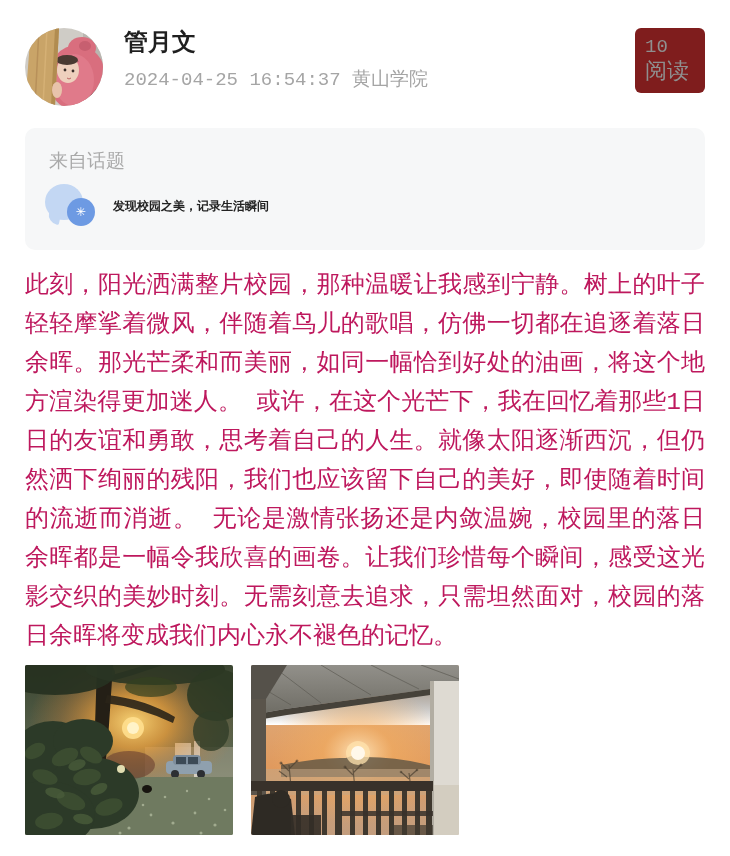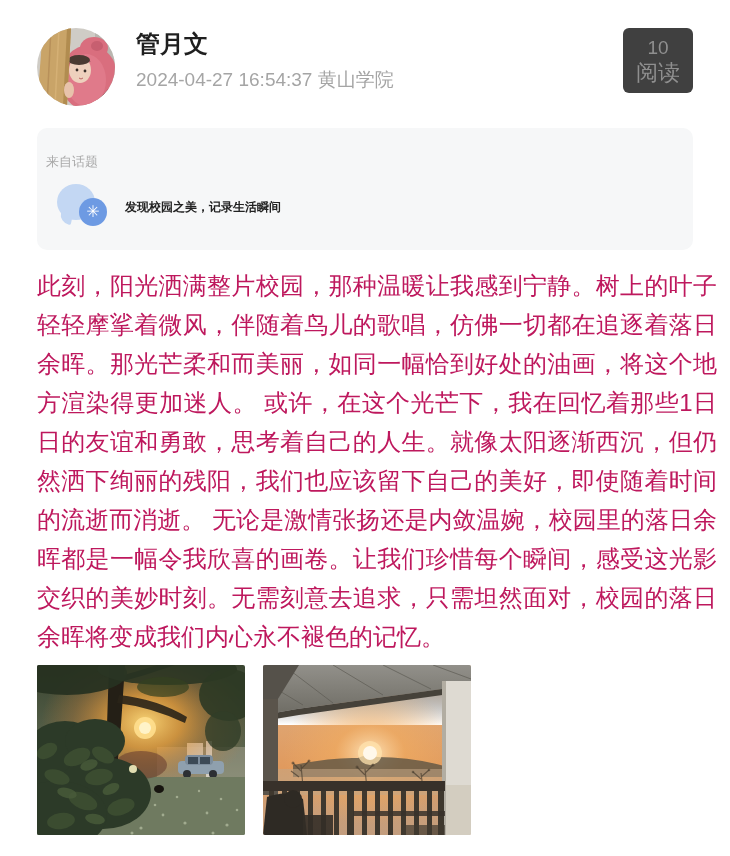--- a/index.html
+++ b/index.html
@@ -1,35 +1,35 @@
 <!DOCTYPE html>
 <html><head>
 <meta charset="utf-8">
 <style>
   * { margin:0; padding:0; box-sizing:border-box; }
   html,body { width:730px; height:856px; background:#ffffff; overflow:hidden;
     font-family:"Liberation Sans","DejaVu Sans",sans-serif; }
-  .page { width:730px; height:698px; padding:0 37px; }
+  .page { width:730px; height:698px; padding:0 25px;font-family:Liberation Mono, monospace; }
 
   
   .header { display:flex; align-items:flex-start; padding-top:28px; }
   .avatar { width:78px; height:78px; border-radius:50%; overflow:hidden; flex:0 0 78px; }
   .avatar svg { display:block; }
   .author-info { margin-left:21px; padding-top:2px; }
   .author-name { font-size:24px; font-weight:700; color:#1f1f1f; line-height:28px; }
   .author-meta { margin-top:11px; font-size:19px; color:#a5a5a5; line-height:22px; }
-  .read-badge { margin-left:auto; min-width:70px; background:#404040; border-radius:6px;
-    text-align:center; padding:7px 10px 8px; color:#8f8f8f; }
+  .read-badge { margin-left:auto; min-width:70px; background:#7f1d1d; border-radius:6px;
+    padding:7px 10px 8px; color:#8f8f8f; }
   .read-count { font-size:19px; line-height:25px; }
   .read-label { font-size:22px; line-height:25px; }
 
   
   .topic-card { margin-top:22px; background:#f6f7f8; border-radius:10px;
     padding:23px 20px 20px 9px; }
-  .topic-source { font-size:13px; color:#a9a9a9; line-height:22px; }
+  .topic-source { font-size:19px; color:#a9a9a9; line-height:22px;margin-left:15px; }
   .topic-row { display:flex; align-items:center; margin-top:11px; }
   .topic-icon { position:relative; width:52px; height:46px; margin-left:11px; flex:0 0 52px; }
   .bubble { position:absolute; left:0; top:0; width:38px; height:36px;
     background:#c3d7f3; border-radius:50%; }
   .bubble::after { content:""; position:absolute; left:3px; bottom:-4px;
     width:12px; height:12px; background:#c3d7f3; border-radius:0 0 2px 12px;
     transform:rotate(12deg); }
   .hash-circle { position:absolute; left:22px; top:14px; width:28px; height:28px;
     background:#6d9ae3; border-radius:50%; display:flex; align-items:center;
     justify-content:center; color:#ffffff; font-size:16px; line-height:1; }
@@ -72,21 +72,21 @@
         <polygon points="6,0 34,0 30,78 0,78" fill="#c9a468"></polygon>
         <polygon points="30,0 34,0 30,78 26,78" fill="#b18c50"></polygon>
         <line x1="14" y1="0" x2="10" y2="78" stroke="#b8905a" stroke-width="1.5"></line>
         <line x1="22" y1="0" x2="18" y2="78" stroke="#d5b075" stroke-width="1.5"></line>
 
         <ellipse cx="32" cy="62" rx="5" ry="8" fill="#e8c3ab"></ellipse>
       </svg>
     </div>
     <div class="author-info">
       <div class="author-name">管月文</div>
-      <div class="author-meta">2024-04-27 16:54:37 黄山学院</div>
+      <div class="author-meta">2024-04-25 16:54:37 黄山学院</div>
     </div>
     <div class="read-badge">
       <div class="read-count">10</div>
       <div class="read-label">阅读</div>
     </div>
   </div>
 
   <div class="topic-card">
     <div class="topic-source">来自话题</div>
     <div class="topic-row">

